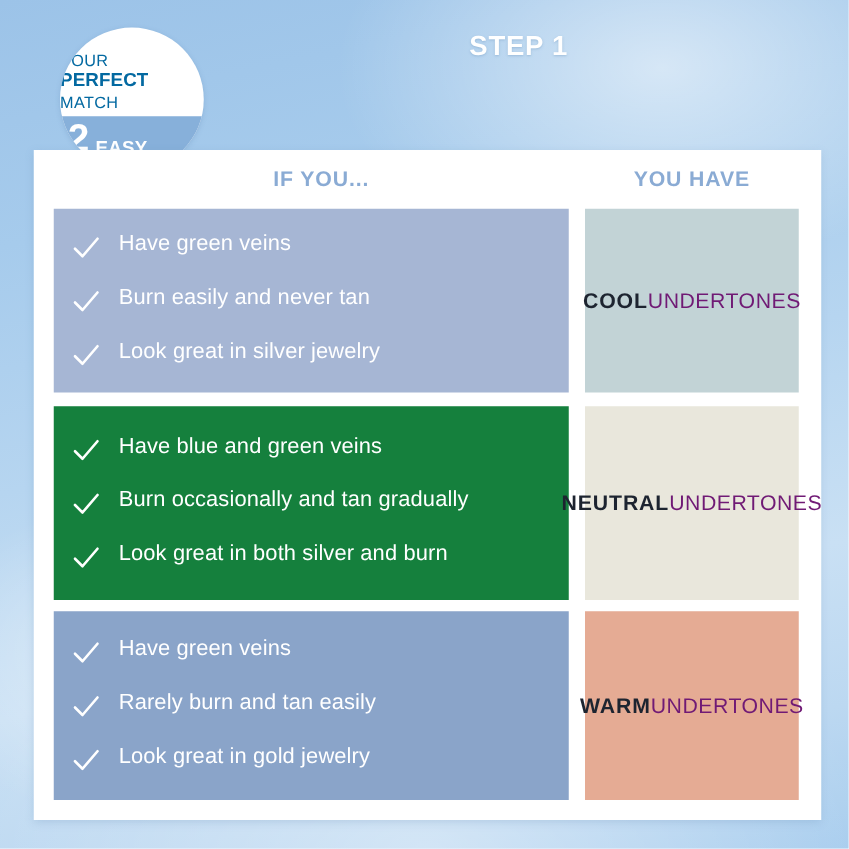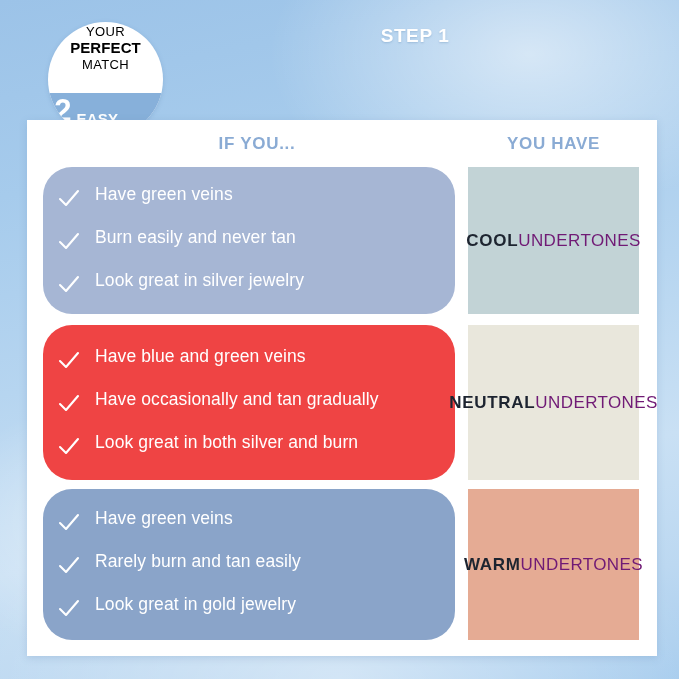--- a/index.html
+++ b/index.html
@@ -35,21 +35,21 @@
   }
 
   #title-block {
     position: absolute;
     left: 175px;
     top: 26px;
     width: 480px;
     text-align: center;
   }
   #step-label {
-    font-size: 19px;
+    font-size: 22px;
     font-weight: bold;
     letter-spacing: 0.6px;
     color: #ffffff;
     line-height: 1;
     text-shadow: 0 1px 2px rgba(110,150,190,0.45);
   }
   #main-title {
     margin-top: 6px;
     font-size: 33px;
     font-weight: bold;
@@ -75,24 +75,24 @@
     position: absolute;
     left: 0;
     top: 71px;
     width: 115px;
     height: 44px;
     background: #87b0da;
   }
   #badge-top-text {
     position: absolute;
     left: 0;
-    top: 2px;
+    top: 19px;
     width: 115px;
-    text-align: center;
-    color: #000000;
+    text-align: left;
+    color: #0369a1;
     line-height: 1.18;
   }
   .badge-your { font-size: 13px; letter-spacing: 0.3px; }
   .badge-perfect { font-size: 15px; font-weight: bold; letter-spacing: 0.1px; }
   .badge-match { font-size: 13px; letter-spacing: 0.3px; }
 
   #badge-bottom-text {
     position: absolute;
     left: 0;
     top: 74px;
@@ -163,24 +163,23 @@
     left: 16px;
     top: 0;
     width: 412px;
     height: 100%;
     background: #8fa9cd;
     box-sizing: border-box;
     padding: 0 14px;
     display: flex;
     flex-direction: column;
     justify-content: center;
-    border-radius: 29px;
   }
   #row-0 .criteria-box { background: #a6b6d4; }
-  #row-1 .criteria-box { background: #ef4444; }
+  #row-1 .criteria-box { background: #15803d; }
   #row-2 .criteria-box { background: #8aa4c9; }
 
   .criteria-item {
     display: flex;
     align-items: flex-start;
     margin: 8px 0;
   }
   .check-icon {
     flex: 0 0 auto;
     width: 24px;
@@ -291,21 +290,21 @@
         <div class="criteria-item">
           <svg class="check-icon" viewBox="0 0 24 24">
             <path d="M3 12 L9 18 L21 4" fill="none" stroke="#ffffff" stroke-width="2.1" stroke-linecap="round" stroke-linejoin="round"></path>
           </svg>
           <span class="criteria-text">Have blue and green veins</span>
         </div>
         <div class="criteria-item">
           <svg class="check-icon" viewBox="0 0 24 24">
             <path d="M3 12 L9 18 L21 4" fill="none" stroke="#ffffff" stroke-width="2.1" stroke-linecap="round" stroke-linejoin="round"></path>
           </svg>
-          <span class="criteria-text" style="max-width:300px">Have occasionally and tan gradually</span>
+          <span class="criteria-text" style="max-width:300px">Burn occasionally and tan gradually</span>
         </div>
         <div class="criteria-item">
           <svg class="check-icon" viewBox="0 0 24 24">
             <path d="M3 12 L9 18 L21 4" fill="none" stroke="#ffffff" stroke-width="2.1" stroke-linecap="round" stroke-linejoin="round"></path>
           </svg>
           <span class="criteria-text">Look great in both silver and burn</span>
         </div>
       </div>
       <div class="undertone-box" style="background:#e9e7dc">
         <div class="undertone-name">NEUTRAL</div>

